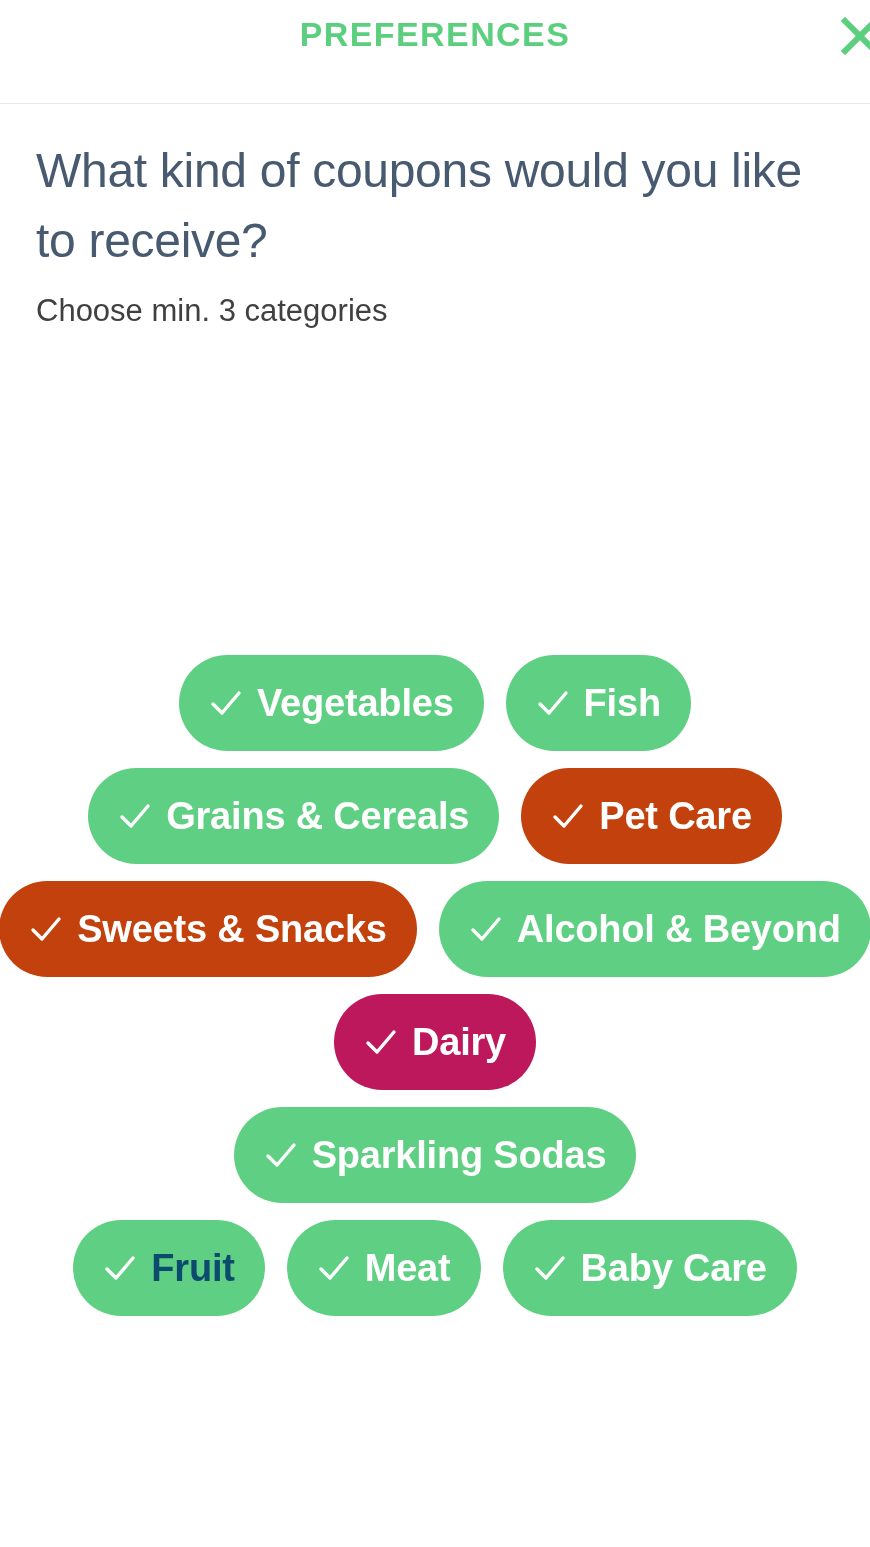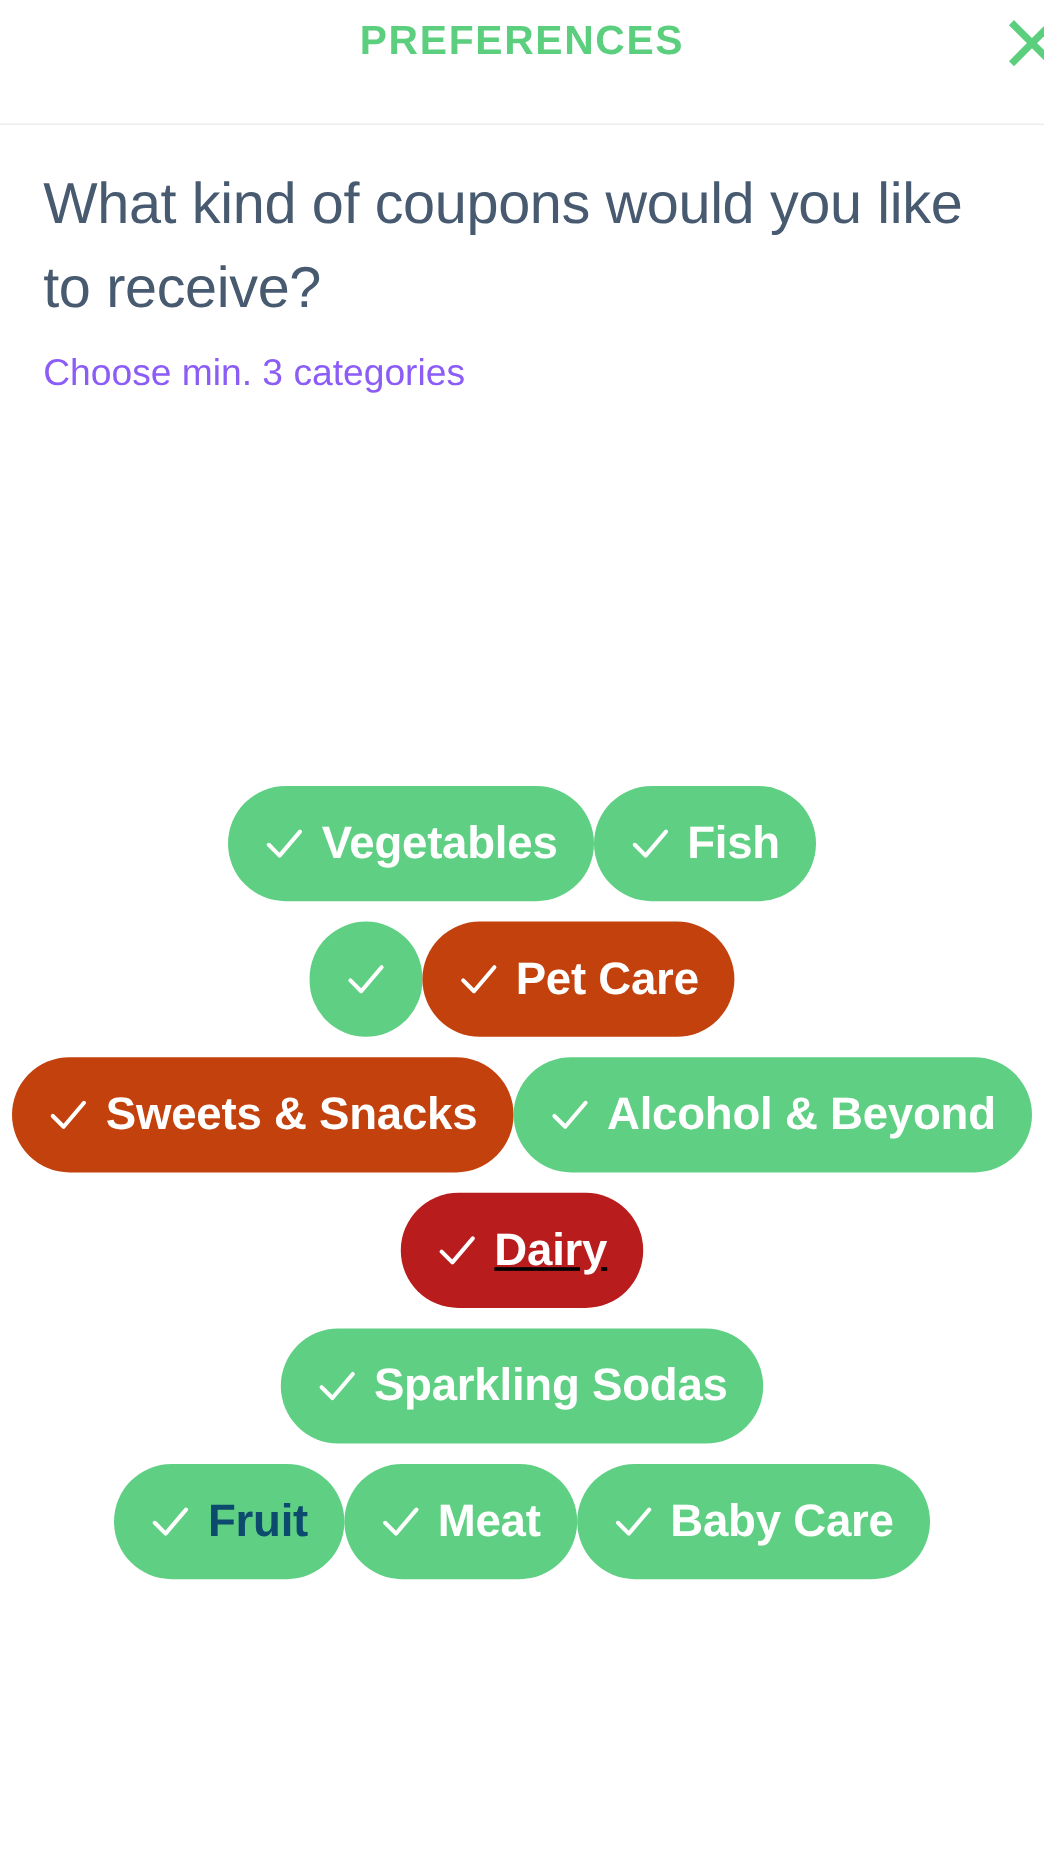--- a/index.html
+++ b/index.html
@@ -74,38 +74,39 @@
     color: #475a70;
     letter-spacing: -0.3px;
     max-width: 790px;
   }
 
   .question-subtitle {
     margin-top: 16px;
     font-size: 31px;
     font-weight: normal;
     line-height: 1.2;
-    color: #8b5cf6;
+    color: #404040;
     letter-spacing: 0px;
   }
 
   
   .chip-area {
     position: absolute;
     top: 655px;
     left: 0;
     width: 870px;
     height: 680px;
     overflow: hidden;
   }
 
   .chip-row {
     display: flex;
     justify-content: center;
     align-items: center;
+    gap: 22px;
     height: 96px;
     margin-bottom: 17px;
     white-space: nowrap;
   }
 
   .chip {
     display: inline-flex;
     align-items: center;
     justify-content: center;
     gap: 14px;
@@ -178,20 +179,21 @@
           <span class="chip-label" style="color: rgb(255, 255, 255);">Fish</span>
         </button>
       </div>
       <div class="chip-row">
         <button class="chip" style="background: rgb(95, 208, 131);">
           <span class="check">
             <svg viewBox="0 0 34 34" xmlns="http://www.w3.org/2000/svg">
               <polyline points="4,18 13,27 30,7" fill="none" stroke="#ffffff" stroke-width="3.4" stroke-linecap="round" stroke-linejoin="round"></polyline>
             </svg>
           </span>
+          <span class="chip-label" style="color: rgb(255, 255, 255);">Grains &amp; Cereals</span>
         </button>
         <button class="chip" style="background: #c2410c;">
           <span class="check">
             <svg viewBox="0 0 34 34" xmlns="http://www.w3.org/2000/svg">
               <polyline points="4,18 13,27 30,7" fill="none" stroke="#ffffff" stroke-width="3.4" stroke-linecap="round" stroke-linejoin="round"></polyline>
             </svg>
           </span>
           <span class="chip-label" style="color: rgb(255, 255, 255);">Pet Care</span>
         </button>
       </div>
@@ -207,21 +209,21 @@
         <button class="chip" style="background: rgb(95, 208, 131);">
           <span class="check">
             <svg viewBox="0 0 34 34" xmlns="http://www.w3.org/2000/svg">
               <polyline points="4,18 13,27 30,7" fill="none" stroke="#ffffff" stroke-width="3.4" stroke-linecap="round" stroke-linejoin="round"></polyline>
             </svg>
           </span>
           <span class="chip-label" style="color: rgb(255, 255, 255);">Alcohol &amp; Beyond</span>
         </button>
       </div>
       <div class="chip-row">
-        <button class="chip" style="background: #b91c1c; text-decoration: underline;">
+        <button class="chip" style="background: #be185d;">
           <span class="check">
             <svg viewBox="0 0 34 34" xmlns="http://www.w3.org/2000/svg">
               <polyline points="4,18 13,27 30,7" fill="none" stroke="#ffffff" stroke-width="3.4" stroke-linecap="round" stroke-linejoin="round"></polyline>
             </svg>
           </span>
           <span class="chip-label" style="color: rgb(255, 255, 255);">Dairy</span>
         </button>
       </div>
       <div class="chip-row">
         <button class="chip" style="background: rgb(95, 208, 131);">

